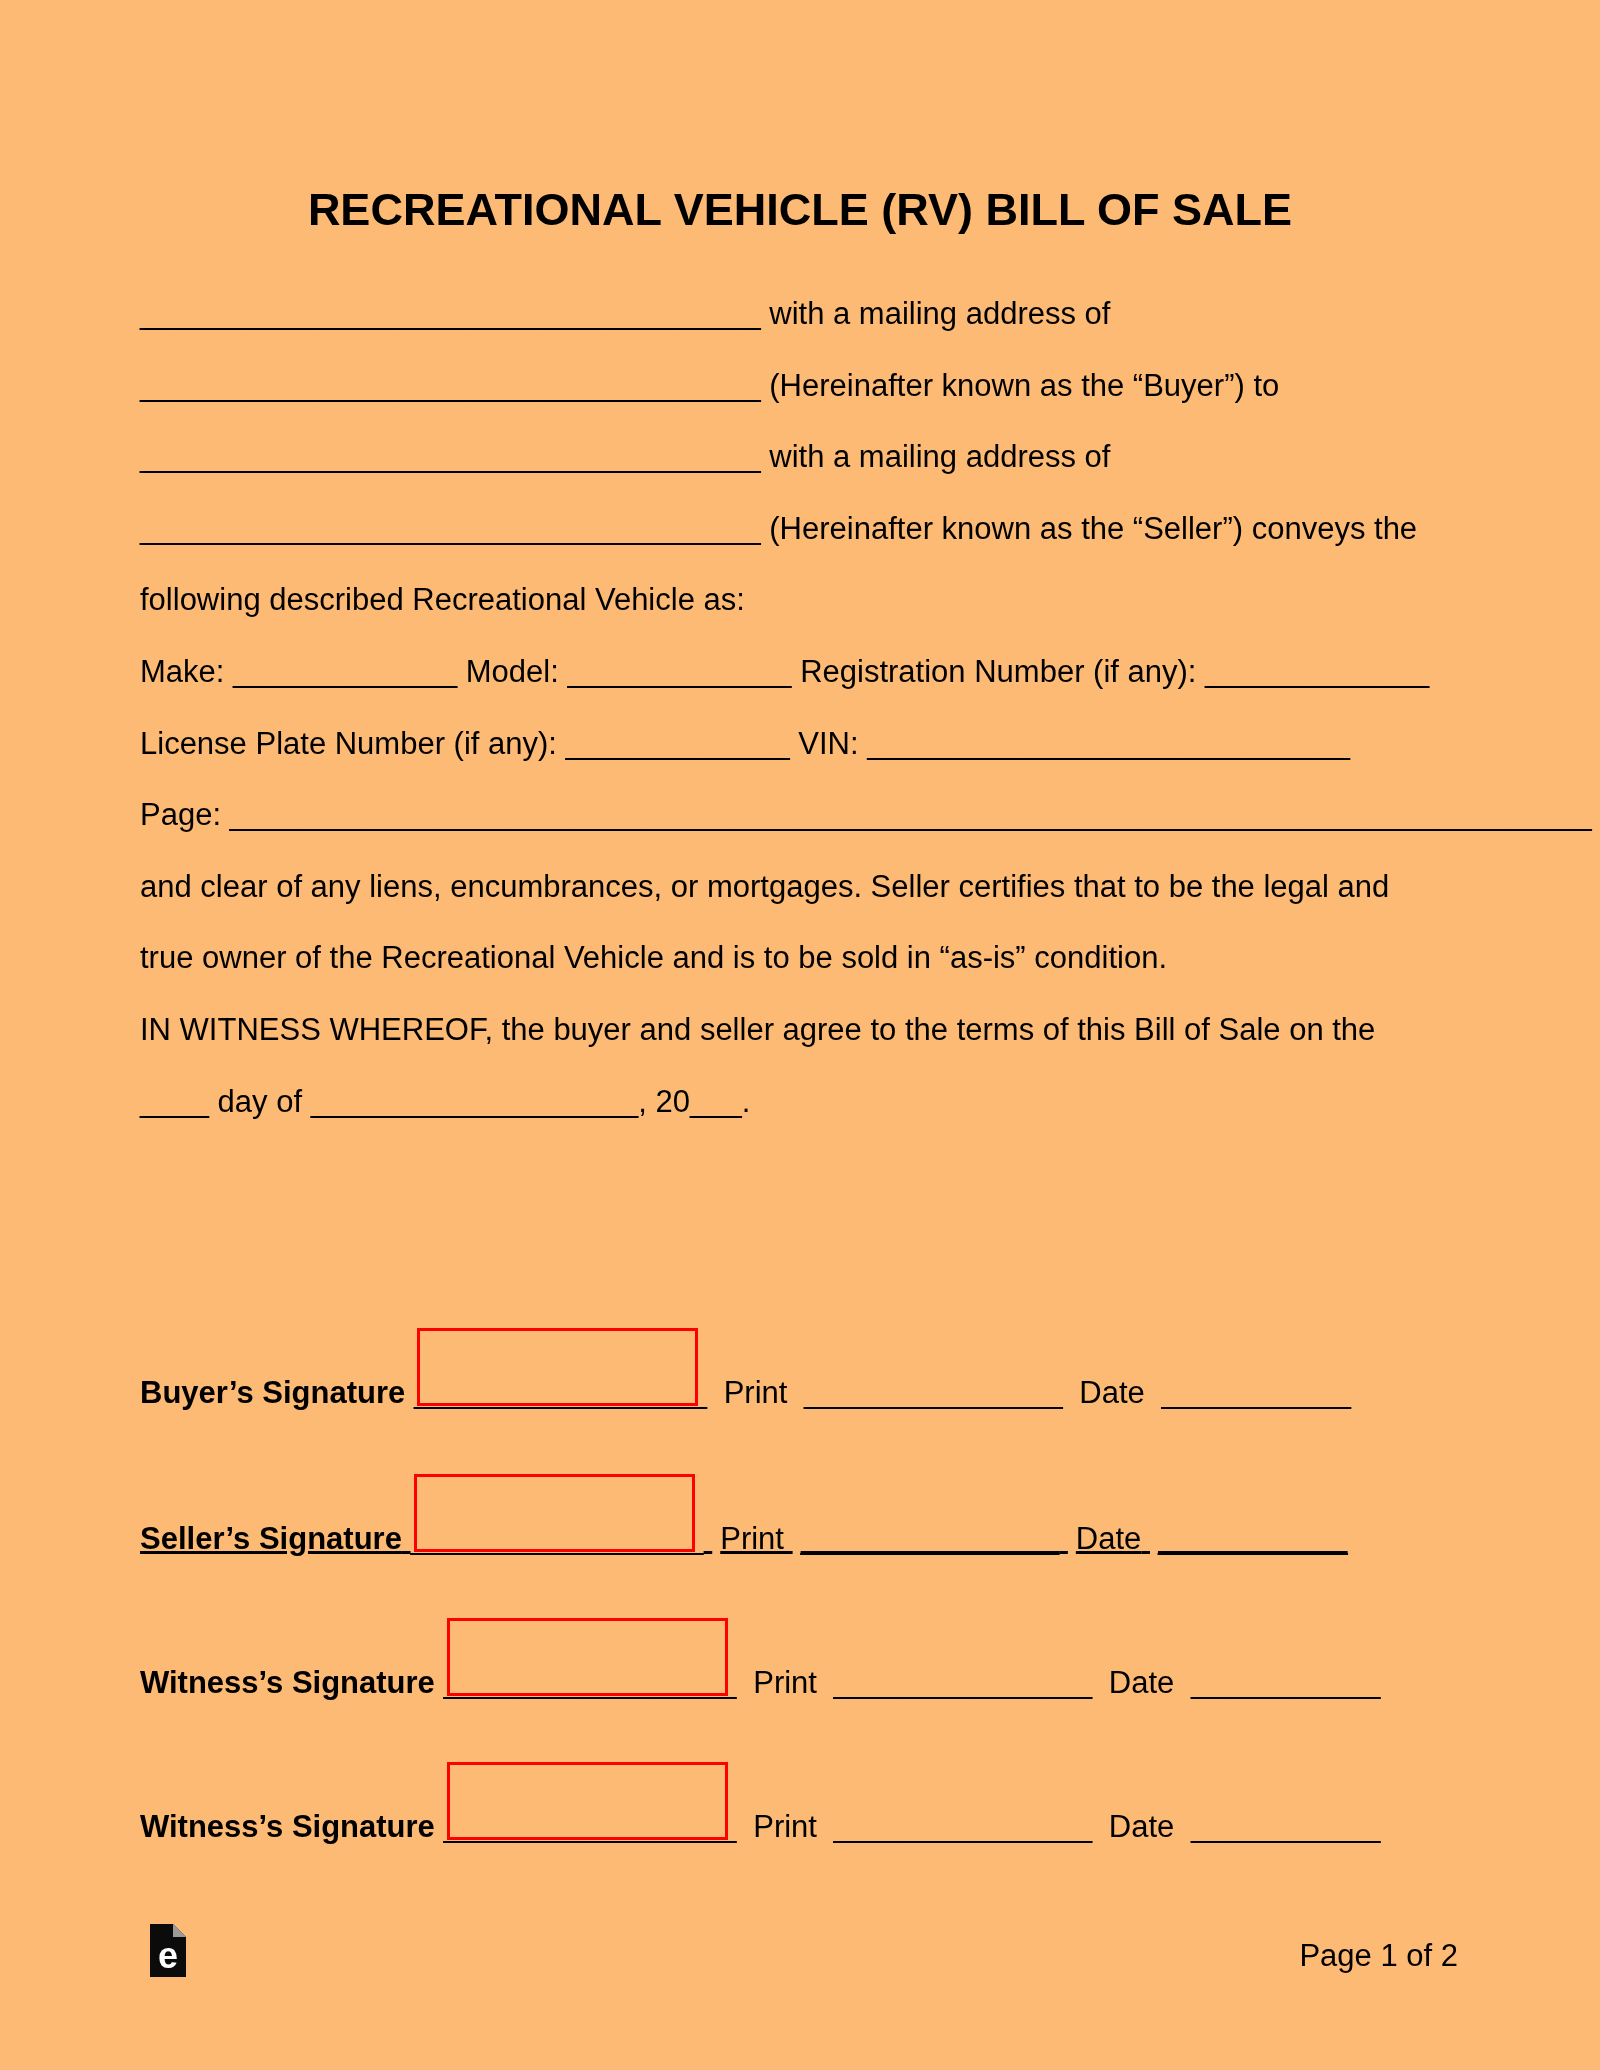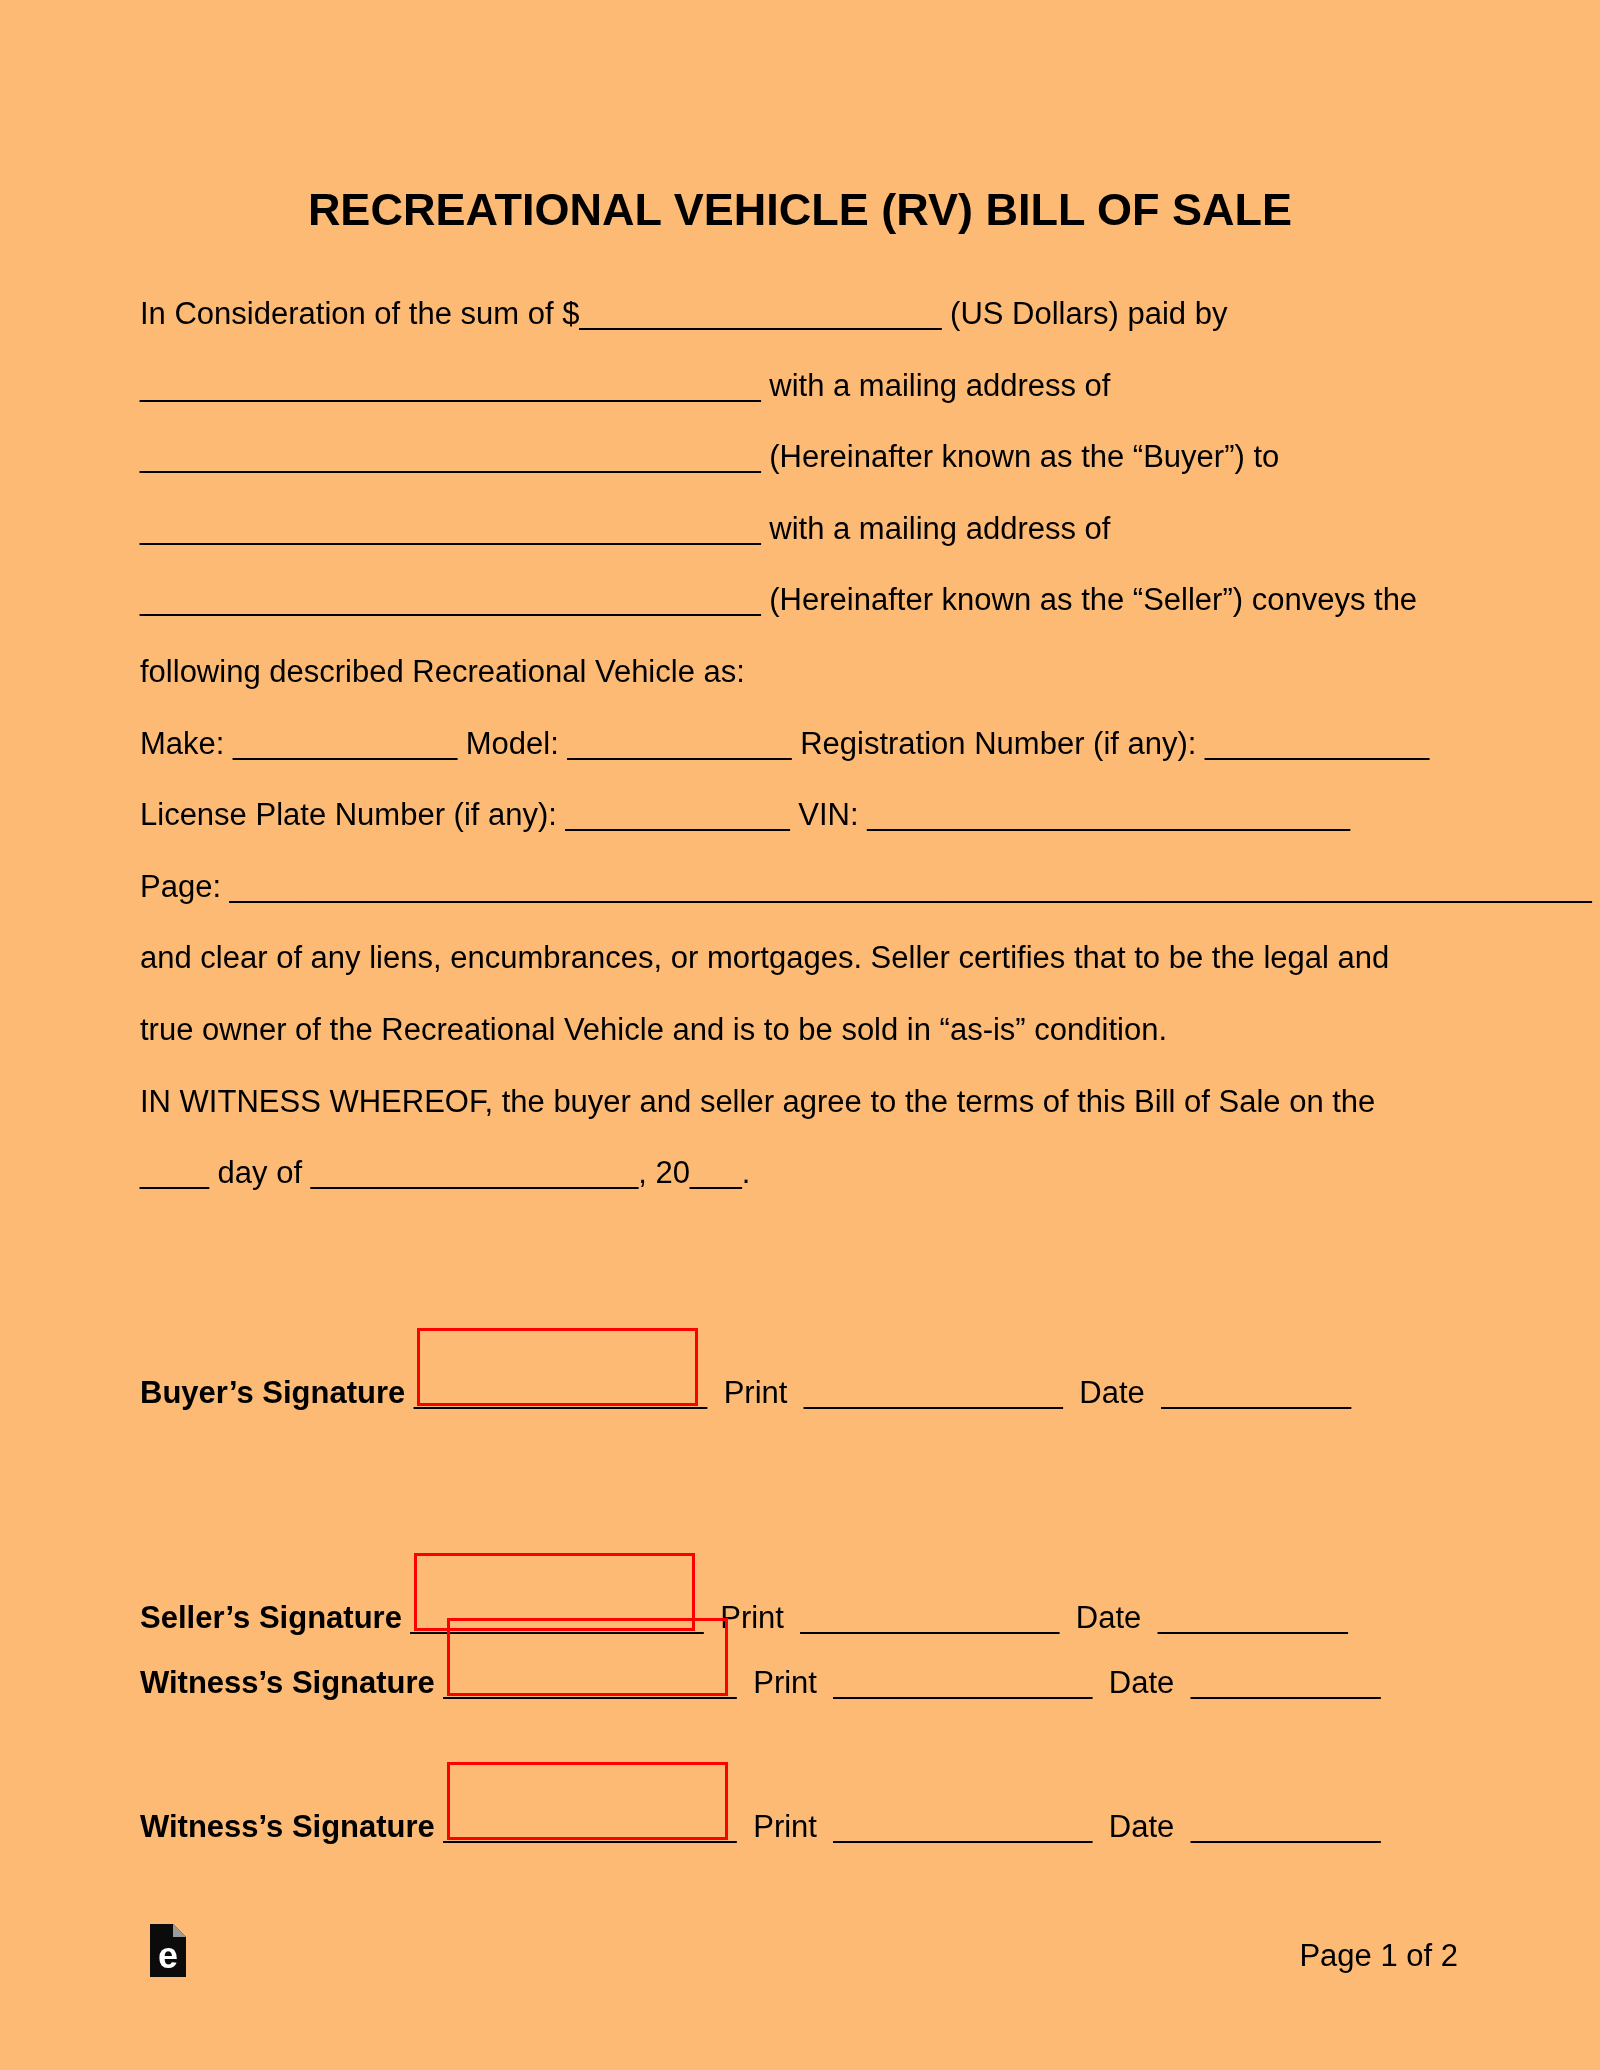--- a/index.html
+++ b/index.html
@@ -37,21 +37,21 @@
     line-height: 71.6px;
     white-space: nowrap;
   }
   .sig-row {
     position: absolute;
     left: 140px;
     font-size: 31px;
     white-space: nowrap;
   }
   .sig-row.row-0 { top: 1375px; }
-  .sig-row.row-1 { top: 1600px; }
+  .sig-row.row-1 { top: 1521px; text-decoration: underline; }
   .sig-row.row-2 { top: 1665px; }
   .sig-row.row-3 { top: 1809px; }
   .sig-label { font-weight: bold; }
   .sig-slot {
     position: relative;
     display: inline-block;
   }
   .red-box {
     position: absolute;
     left: 3px;
@@ -76,21 +76,20 @@
   }
 </style>
 </head>
 <body>
 
 <div class="page">
 
   <div class="doc-title">RECREATIONAL VEHICLE (RV) BILL OF SALE</div>
 
   <div class="body-text">
-    <div class="line">In Consideration of the sum of $_____________________ (US Dollars) paid by</div>
     <div class="line">____________________________________ with a mailing address of</div>
     <div class="line">____________________________________ (Hereinafter known as the “Buyer”) to</div>
     <div class="line">____________________________________ with a mailing address of</div>
     <div class="line">____________________________________ (Hereinafter known as the “Seller”) conveys the</div>
     <div class="line">following described Recreational Vehicle as:</div>
     <div class="line">Make: _____________ Model: _____________ Registration Number (if any): _____________</div>
     <div class="line">License Plate Number (if any): _____________ VIN: ____________________________</div>
     <div class="line">Page: _______________________________________________________________________________</div>
     <div class="line">and clear of any liens, encumbrances, or mortgages. Seller certifies that to be the legal and</div>
     <div class="line">true owner of the Recreational Vehicle and is to be sold in “as-is” condition.</div>

